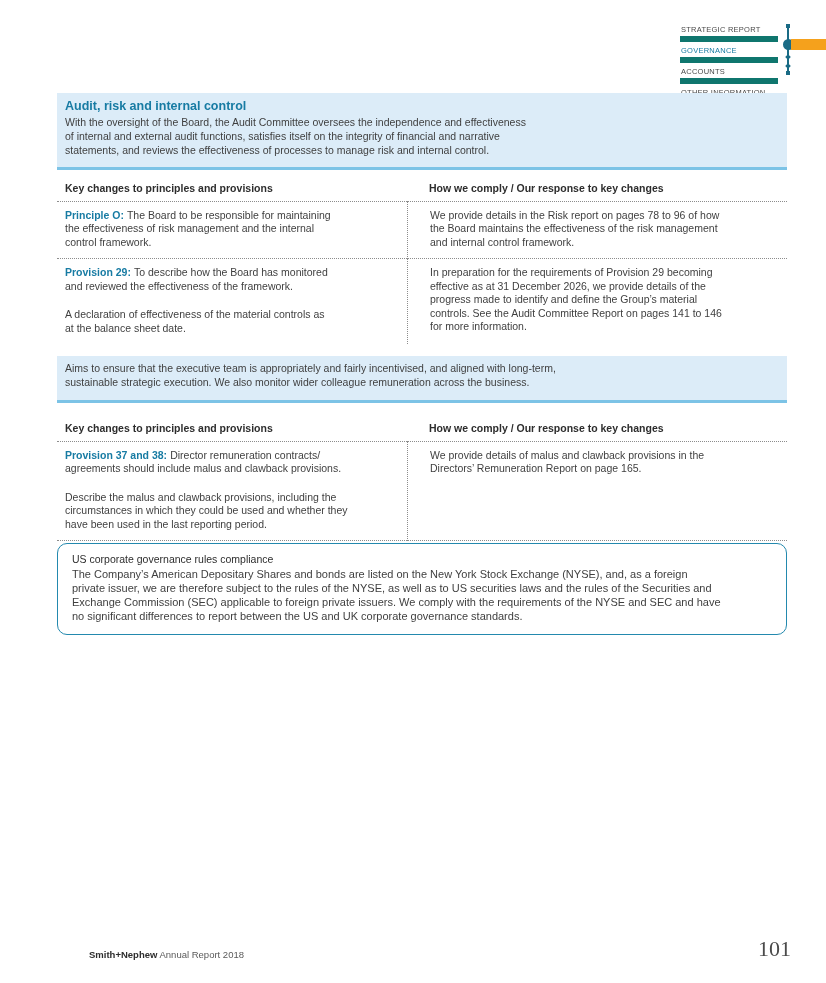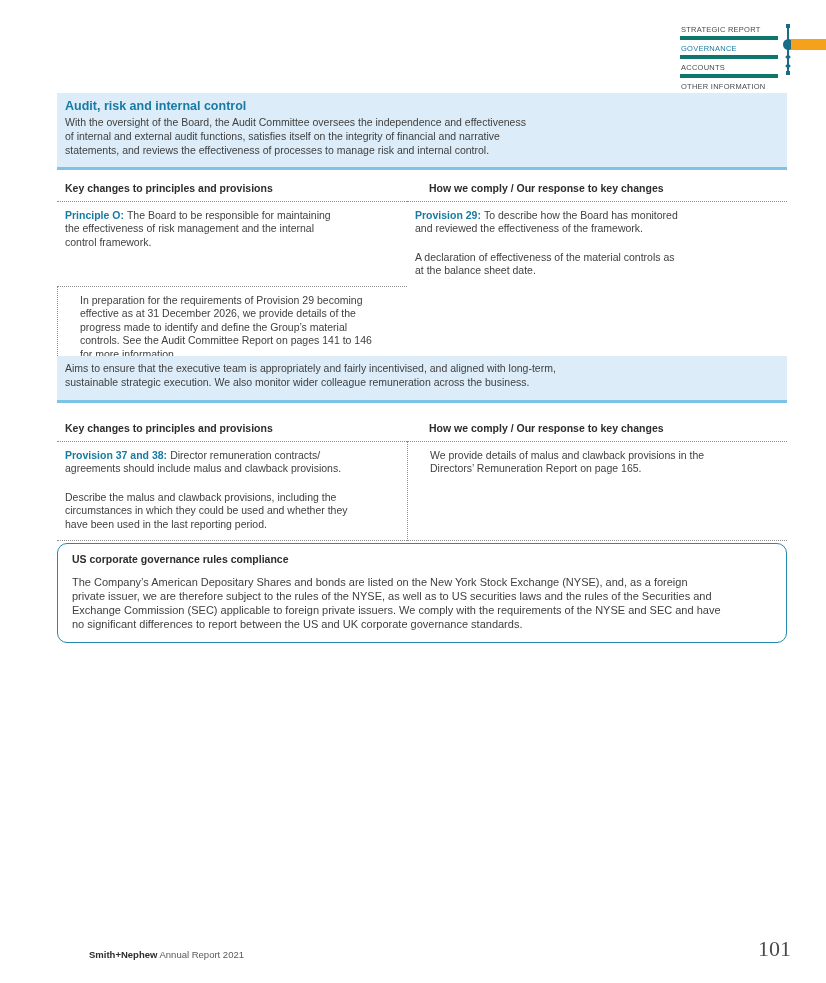--- a/index.html
+++ b/index.html
@@ -16,21 +16,21 @@
   html,body{background:#fff;}
   body{
     width:826px;height:983px;position:relative;overflow:hidden;
     font-family:"Liberation Sans", sans-serif;color:var(--body-text);
   }
 
   
   .nav{position:absolute;left:680px;top:21px;width:98px;}
   .nav-item{
     font-size:7.5px;letter-spacing:.25px;color:#4A4A4A;
-    padding:4px 0 2px 1px;border-bottom:4px solid #0f766e;
+    padding:4px 0 2px 1px;border-bottom:6px solid #0f766e;
     white-space:nowrap;cursor:pointer;
   }
   .nav-item.active{color:var(--accent-teal);font-weight:normal;}
   .nav-track{position:absolute;left:787px;top:26px;width:2px;height:46px;background:var(--nav-line);}
   .nav-node{position:absolute;background:var(--nav-line);}
   .nav-node.sq{width:4px;height:4px;left:786px;}
   .nav-node.dm{width:4px;height:4px;left:786px;transform:rotate(45deg);}
   .nav-node.big{width:11px;height:11px;left:783px;border-radius:50%;}
   .nav-orange{position:absolute;left:791px;top:39px;width:35px;height:11px;background:var(--orange);}
 
@@ -52,21 +52,21 @@
   .row-div{border-bottom:1px dotted var(--dot-gray);}
   .cell-p{white-space:pre-line;}
   .cell-p + .cell-p{margin-top:15px;}
   .lead{font-weight:bold;color:var(--accent-teal);margin-right:3px;white-space:normal;}
 
   
   .round-box{
     position:absolute;left:57px;top:543px;width:730px;
     border:1.5px solid #2389AE;border-radius:10px;padding:9px 14px 11px;
   }
-  .round-box .rb-title{font-size:10.5px;font-weight:bold;color:var(--head-text);margin-bottom:10px;}
+  .round-box .rb-title{font-size:10.5px;font-weight:normal;color:var(--head-text);margin-bottom:2px;}
   .round-box .rb-body{font-size:11px;line-height:14px;white-space:pre-line;color:var(--body-text);}
 
   
   .footer{position:absolute;left:65px;top:949px;font-size:9.5px;color:#5A5A5A;}
   .footer .brand{font-weight:bold;color:var(--head-text);margin-left:24px;}
   .page-num{position:absolute;right:35px;top:936px;font-size:22px;color:#4A4A4A;
     font-family:"Liberation Serif", serif;}
 
   .stray{position:absolute;left:296px;top:97px;width:2px;height:2px;background:#333;border-radius:50%;}
 </style>
@@ -97,20 +97,25 @@
 </section>
 
 <div class="gov-table" style="top:178px;">
   <div class="th">Key changes to principles and provisions</div>
   <div class="th right">How we comply / Our response to key changes</div>
 
   <div class="td row-div">
     <p class="cell-p"><span class="lead">Principle O:</span><span>The Board to be responsible for maintaining
 the effectiveness of risk management and the internal
 control framework.</span></p>
+  </div>
+  <div class="td right row-div">
+    <p class="cell-p">We provide details in the Risk report on pages 78 to 96 of how
+the Board maintains the effectiveness of the risk management
+and internal control framework.</p>
   </div>
 
   <div class="td">
     <p class="cell-p"><span class="lead">Provision 29:</span><span>To describe how the Board has monitored
 and reviewed the effectiveness of the framework.</span></p>
     <p class="cell-p">A declaration of effectiveness of the material controls as
 at the balance sheet date.</p>
   </div>
   <div class="td right">
     <p class="cell-p">In preparation for the requirements of Provision 29 becoming
@@ -145,15 +150,15 @@
 
 <section class="round-box">
   <div class="rb-title">US corporate governance rules compliance</div>
   <div class="rb-body">The Company’s American Depositary Shares and bonds are listed on the New York Stock Exchange (NYSE), and, as a foreign
 private issuer, we are therefore subject to the rules of the NYSE, as well as to US securities laws and the rules of the Securities and
 Exchange Commission (SEC) applicable to foreign private issuers. We comply with the requirements of the NYSE and SEC and have
 no significant differences to report between the US and UK corporate governance standards.</div>
 </section>
 
 <div class="footer">
-  <span class="brand">Smith+Nephew</span><span> Annual Report 2021</span>
+  <span class="brand">Smith+Nephew</span><span> Annual Report 2018</span>
 </div>
 <div class="page-num">101</div>
 
 </body></html>

